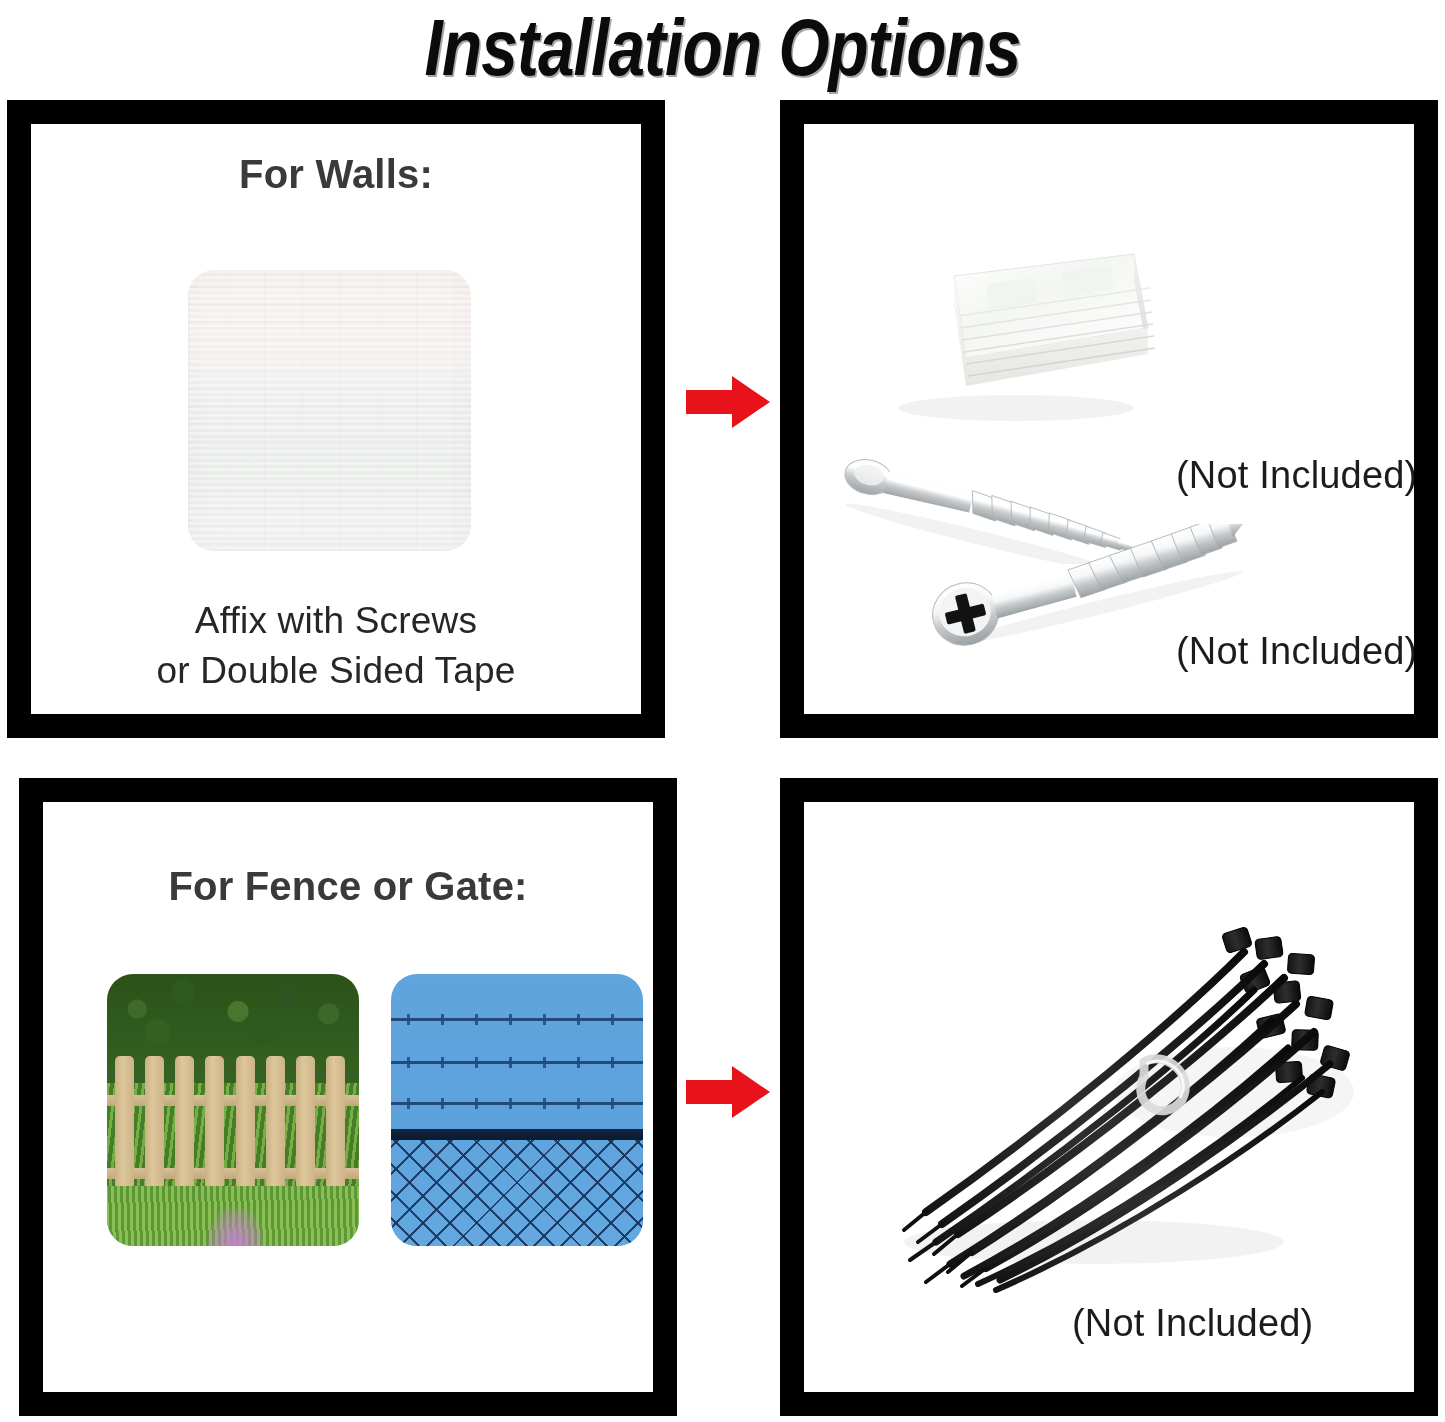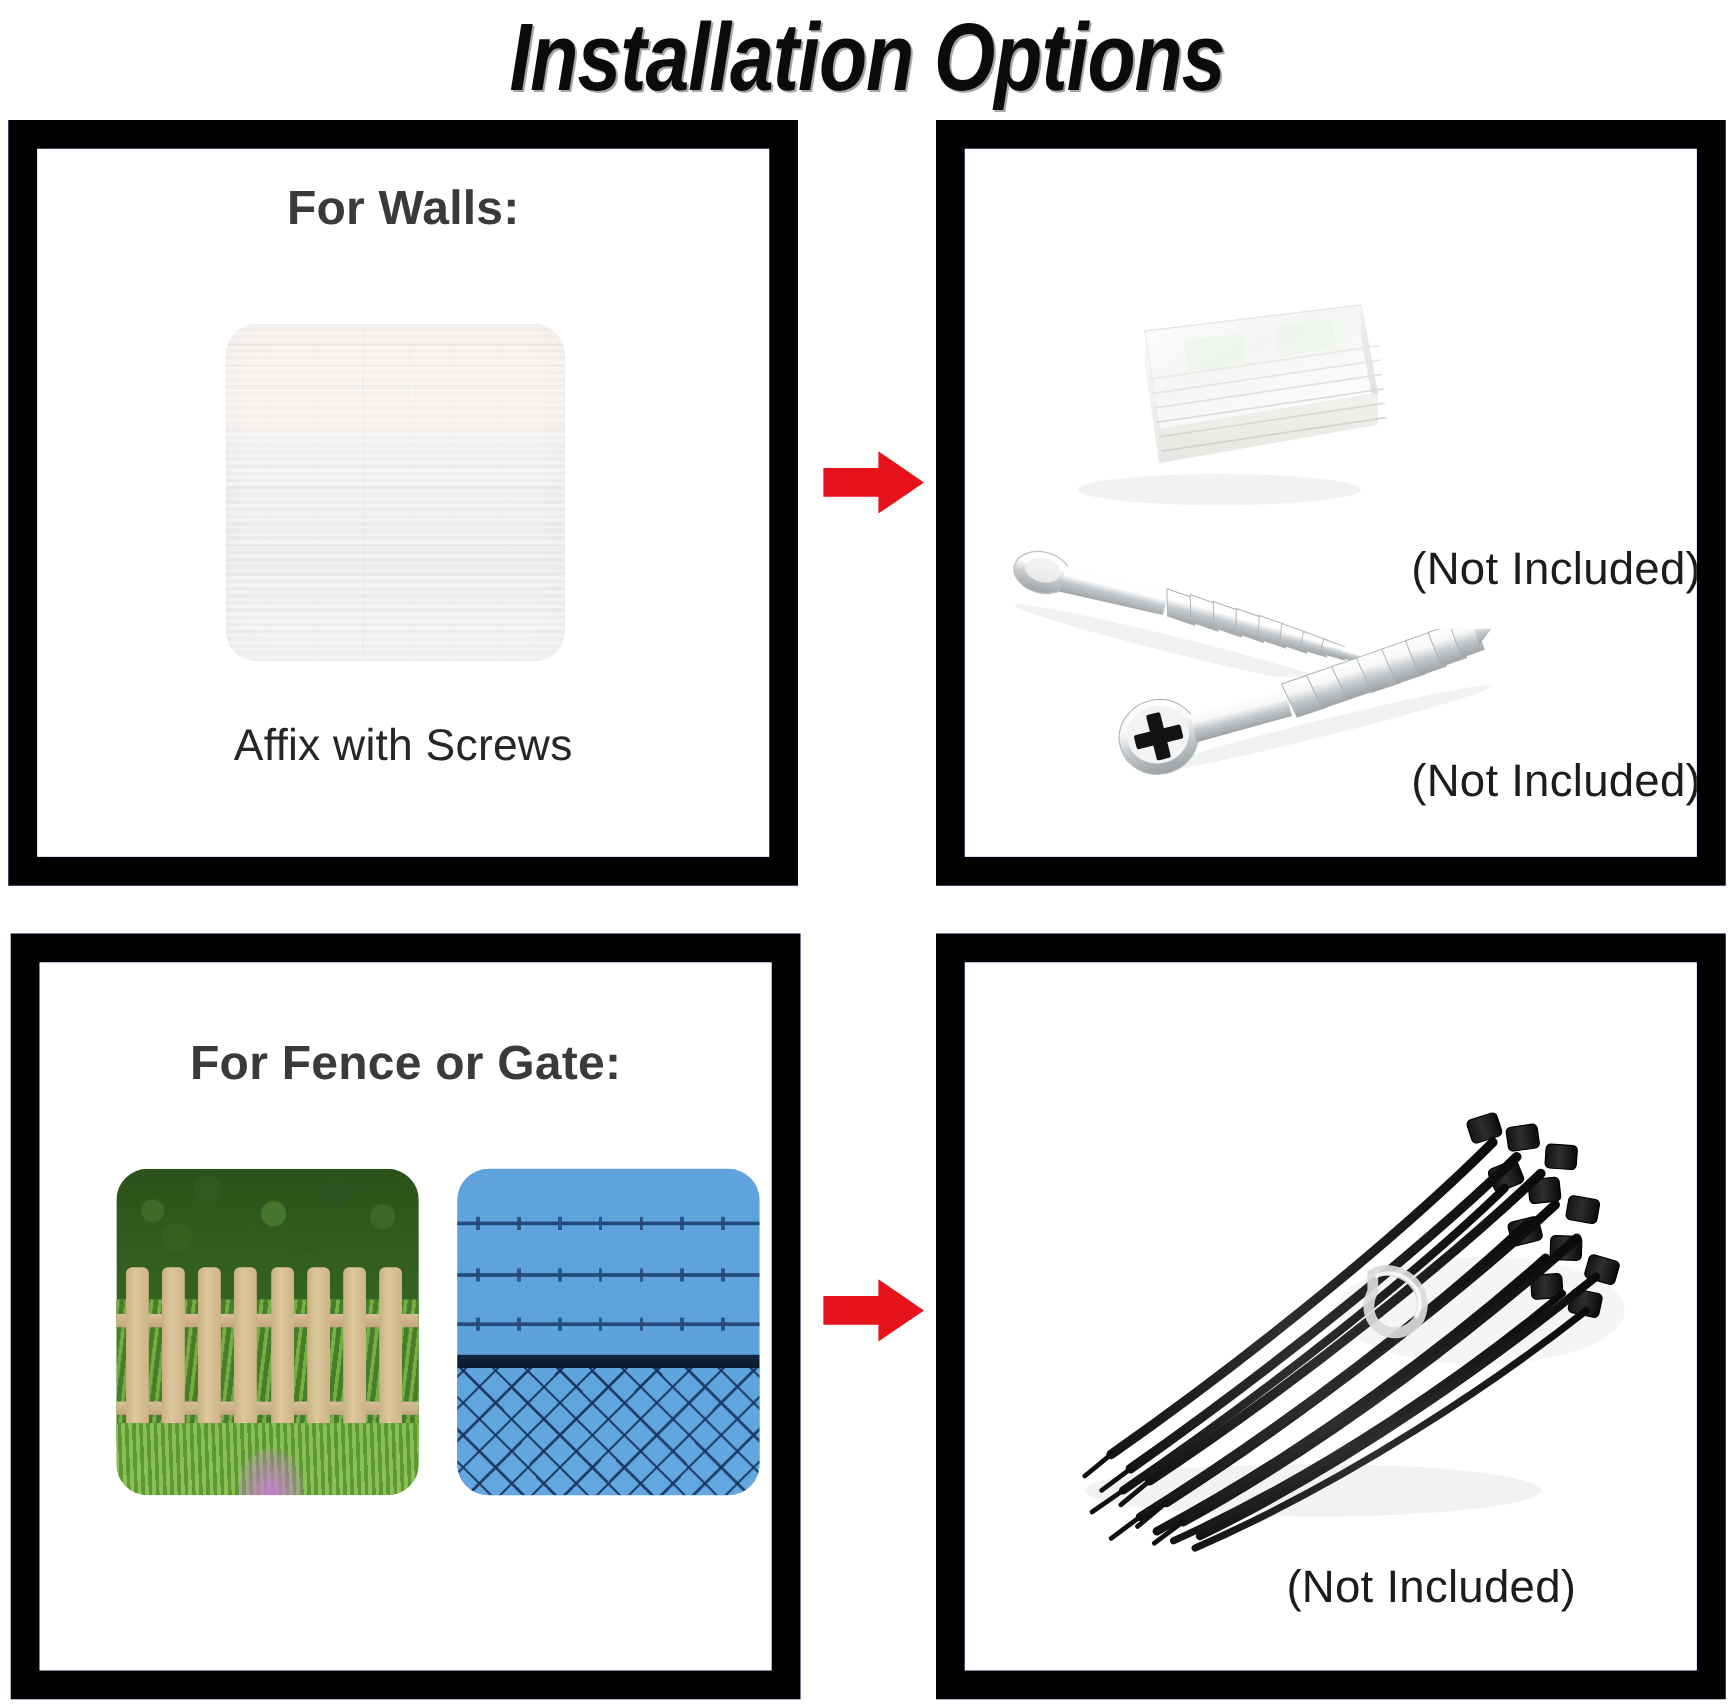--- a/index.html
+++ b/index.html
@@ -36,21 +36,21 @@
   }
   .panel-inner {
     position:relative;
     width:100%; height:100%;
     background:#ffffff;
     overflow:hidden;
   }
 
   #panel-walls      { left:7px;   top:100px;  width:658px; height:638px; }
   #panel-hardware   { left:780px; top:100px;  width:658px; height:638px; }
-  #panel-fence      { left:9px;   top:778px;  width:658px; height:638px; }
+  #panel-fence      { left:19px;   top:778px;  width:658px; height:638px; }
   #panel-zipties    { left:780px; top:778px;  width:658px; height:638px; }
 
   
   .panel-heading {
     position:absolute; left:0; width:100%;
     text-align:center;
     font-size:40px; font-weight:bold;
     color:#3a3a3a;
     letter-spacing:.2px;
   }
@@ -201,20 +201,21 @@
 <div id="title">Installation Options</div>
 
 <div class="panel" id="panel-walls">
   <div class="panel-inner">
 
     <div class="panel-heading" style="top:28px;">For Walls:</div>
 
     <div id="wall-swatch"></div>
 
     <div class="panel-caption" style="top:472px;">Affix with Screws</div>
+    <div class="panel-caption" style="top:522px;">or Double Sided Tape</div>
 
   </div>
 </div>
 
 <svg class="arrow" id="arrow-walls" viewBox="0 0 84 56">
   <polygon points="0,16 46,16 46,2 84,28 46,54 46,40 0,40" fill="#E8121A"></polygon>
 </svg>
 
 <div class="panel" id="panel-hardware">
   <div class="panel-inner">

